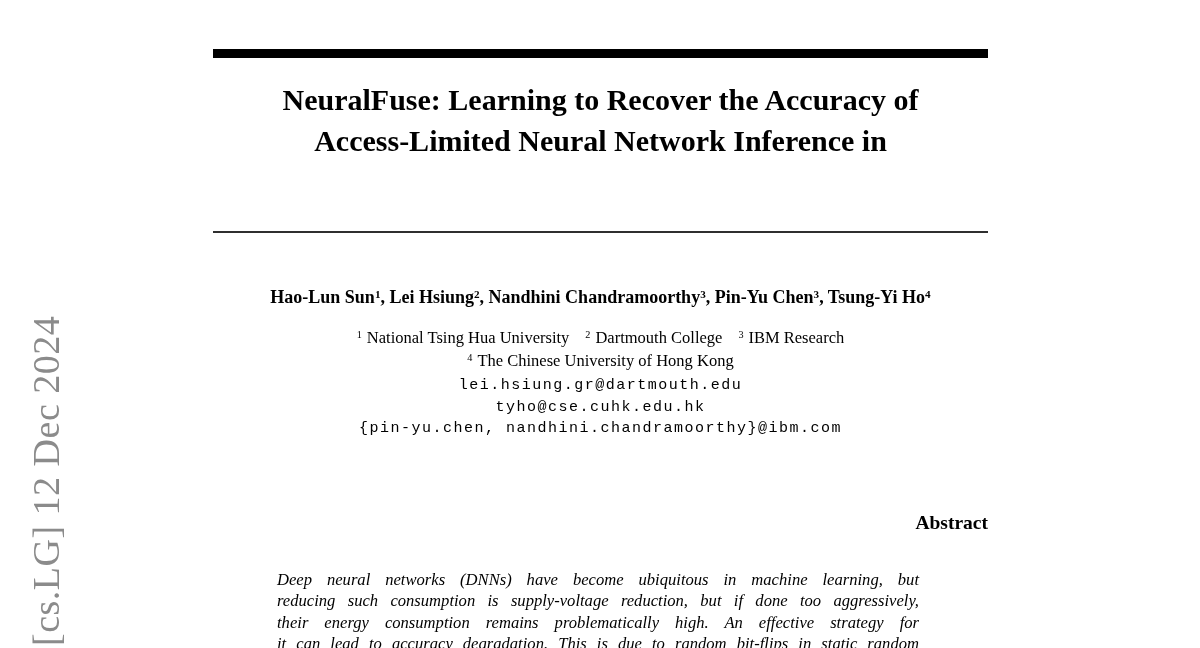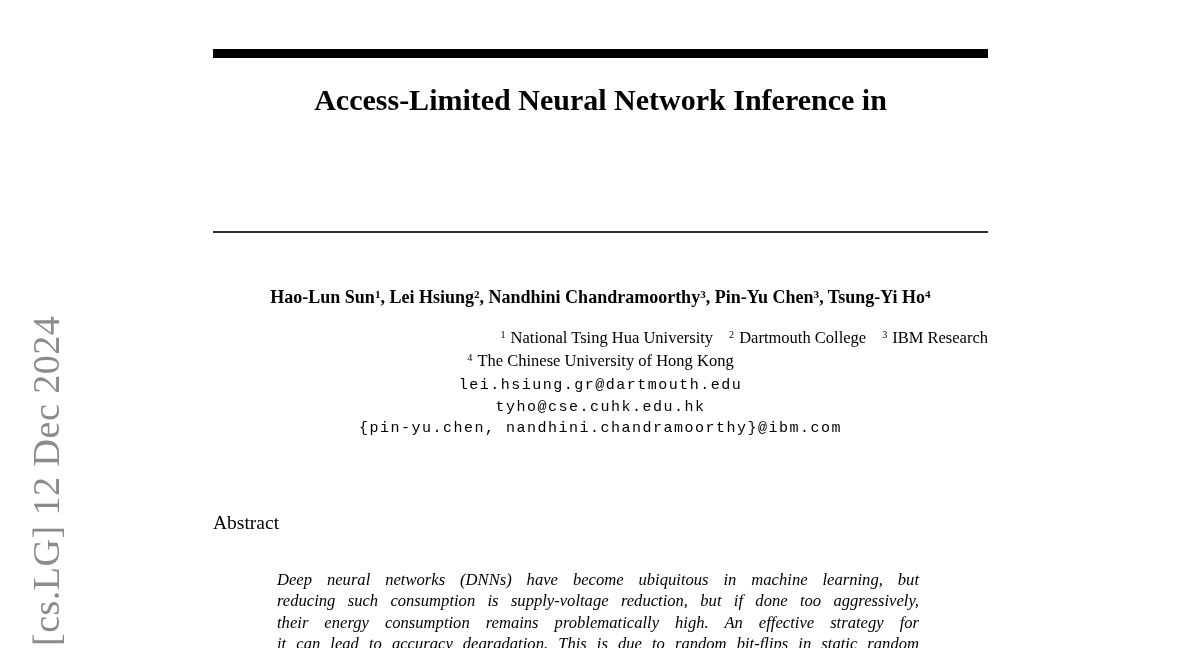--- a/index.html
+++ b/index.html
@@ -86,21 +86,21 @@
   .authors sup { font-weight: bold; }
 
   .affil {
     position: absolute;
     left: 213px;
     width: 775px;
     text-align: center;
     font-size: 16.5px;
     line-height: 22px;
   }
-  #affil1 { top: 327px; text-align: right; }
+  #affil1 { top: 327px; }
   #affil2 { top: 350px; }
   .affil-group { white-space: nowrap; }
   .affil-group + .affil-group { margin-left: 16px; }
   .affil sup { margin-right: 5px; }
 
   .emails {
     position: absolute;
     left: 213px;
     top: 375px;
     width: 775px;
@@ -109,23 +109,23 @@
     font-size: 15px;
     letter-spacing: 1.5px;
   }
   .email-line { line-height: 21.5px; white-space: nowrap; }
 
   .abstract-heading {
     position: absolute;
     left: 213px;
     top: 512px;
     width: 775px;
-    text-align: left;
+    text-align: right;
     font-size: 19.5px;
-    font-weight: normal;
+    font-weight: bold;
   }
 
   .abstract-body {
     position: absolute;
     left: 277px;
     top: 569px;
     width: 642px;
     font-size: 16.6px;
   }
   .abs-line {
@@ -139,20 +139,21 @@
 </head>
 <body>
 
 <div class="page">
 
   <div class="arxiv-stamp" id="arxiv-stamp" style="color: rgb(139, 139, 139);">[cs.LG]  12 Dec 2024</div>
 
   <div class="rule-thick"></div>
 
   <h1 class="title">
+    <span class="title-line">NeuralFuse: Learning to Recover the Accuracy of</span>
     <span class="title-line">Access-Limited Neural Network Inference in</span>
   </h1>
 
   <div class="rule-thin"></div>
 
   <div class="authors" id="authors"><span>Hao-Lun Sun</span><sup>1</sup><span>, </span><span>Lei Hsiung</span><sup>2</sup><span>, </span><span>Nandhini Chandramoorthy</span><sup>3</sup><span>, </span><span>Pin-Yu Chen</span><sup>3</sup><span>, </span><span>Tsung-Yi Ho</span><sup>4</sup></div>
 
   <div class="affil" id="affil1"><span class="affil-group"><sup>1</sup><span>National Tsing Hua University</span></span><span class="affil-group"><sup>2</sup><span>Dartmouth College</span></span><span class="affil-group"><sup>3</sup><span>IBM Research</span></span></div>
   <div class="affil" id="affil2"><span class="affil-group"><sup>4</sup><span>The Chinese University of Hong Kong</span></span></div>
 

